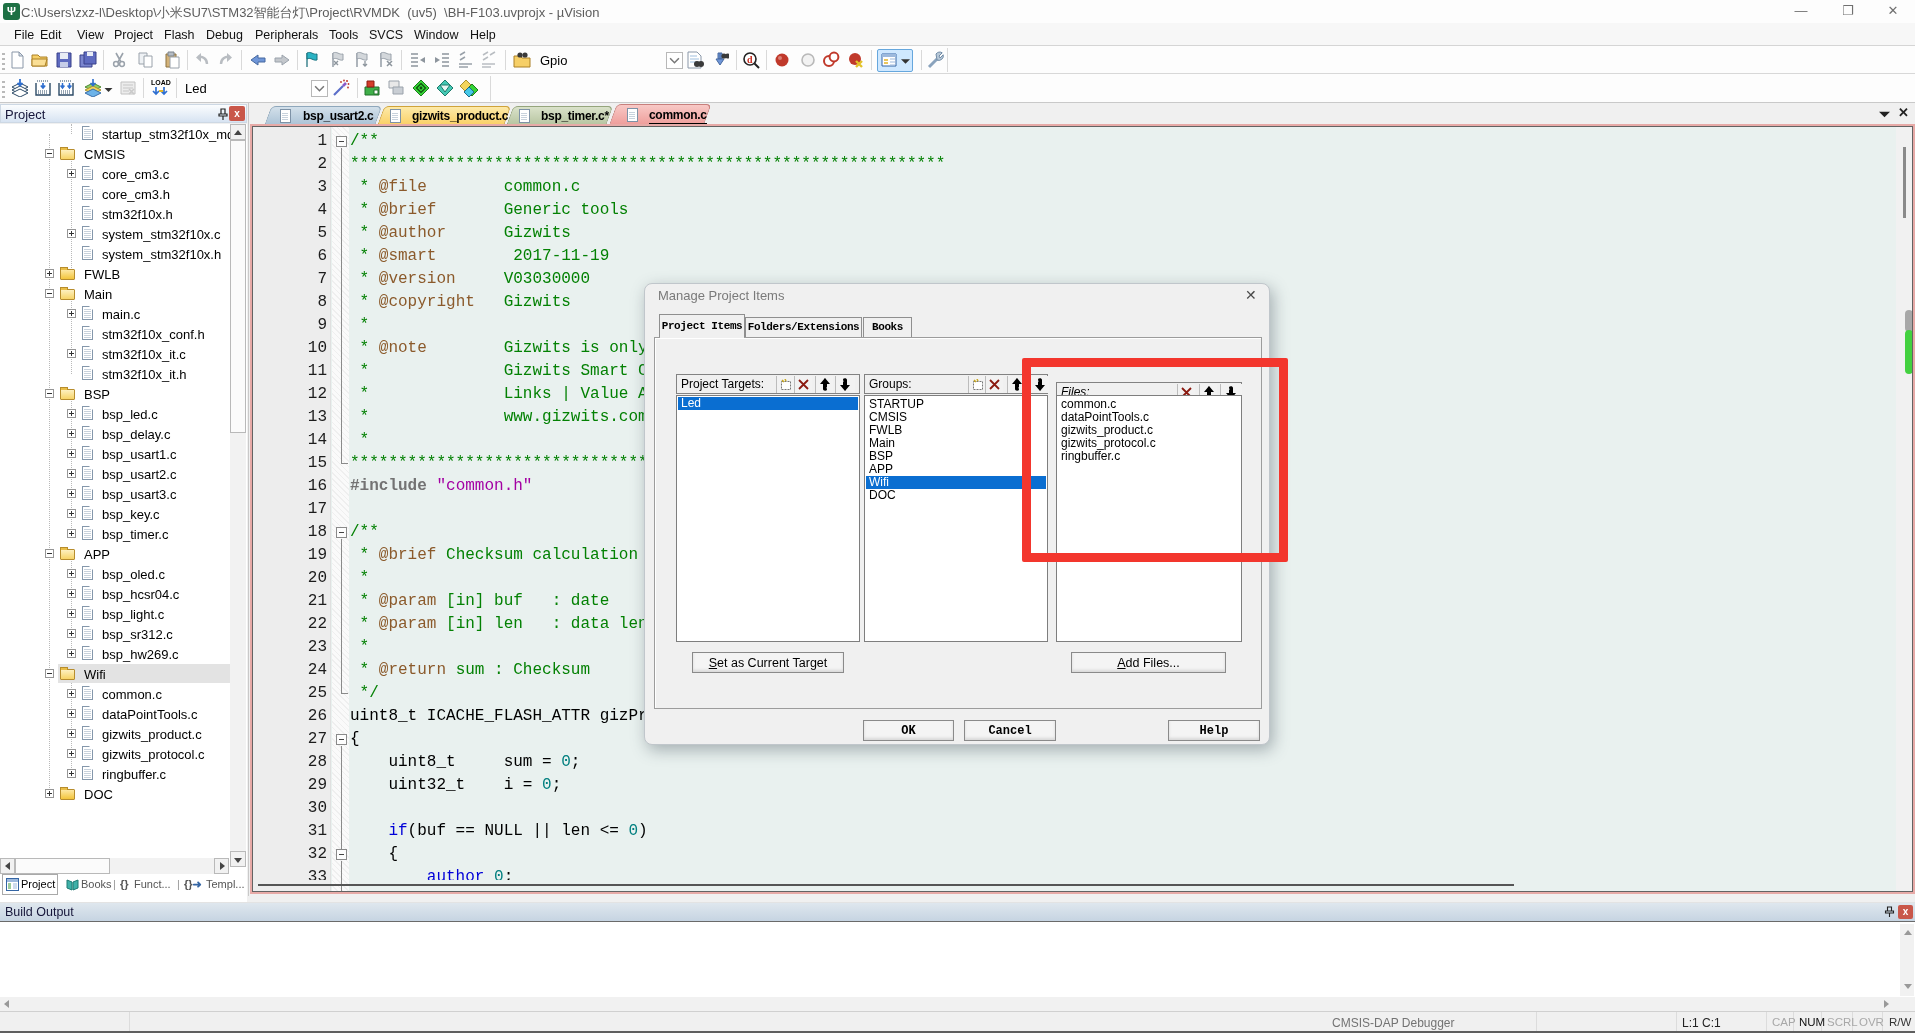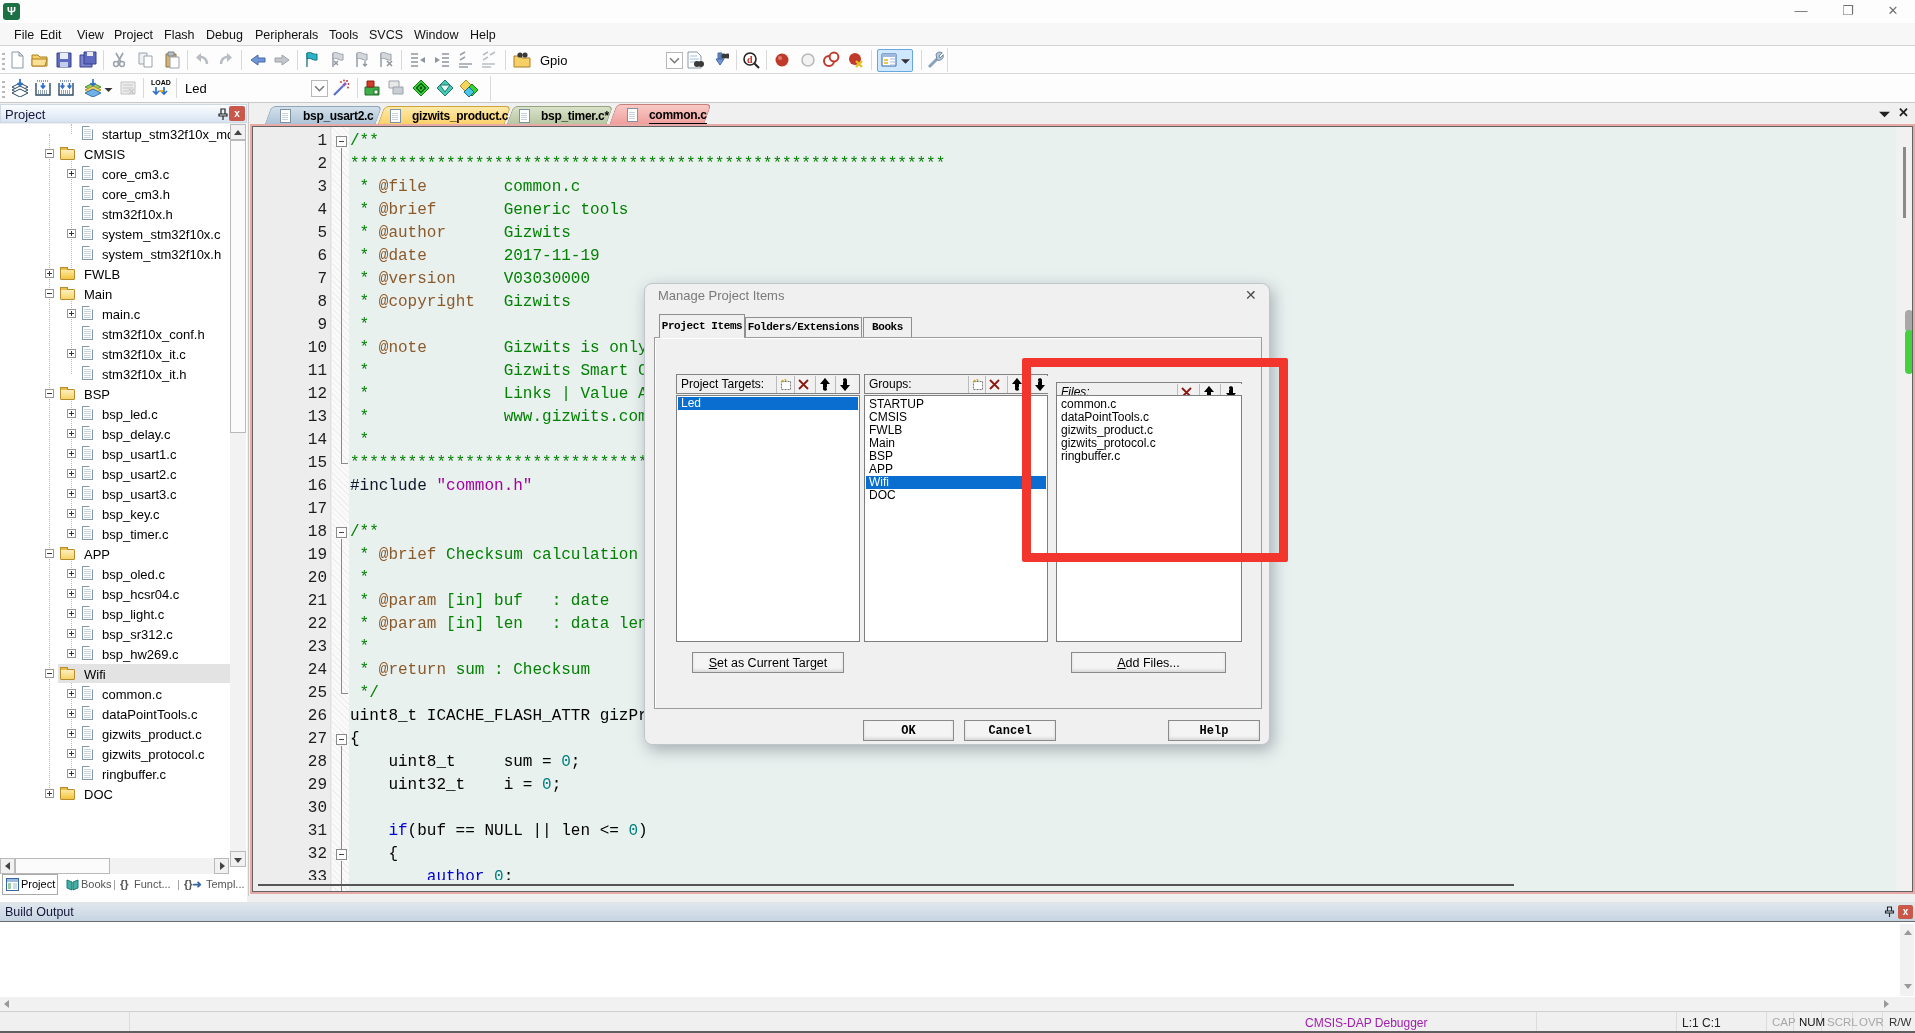--- a/index.html
+++ b/index.html
@@ -43,21 +43,21 @@
 #edtabs{position:absolute;left:250px;top:103px;width:1665px;height:23px;background:#f0f0f0;}
 .etab{position:absolute;top:1px;height:21px;border-radius:5px 5px 0 0;transform:skewX(-20deg);border:1px solid #999;border-bottom:none;}
 #edframe{position:absolute;left:250px;top:124px;width:1665px;height:770px;background:#e9f1ef;border:2px solid #e7aaa7;}
 #edinner{position:absolute;left:0;top:0;width:1661px;height:766px;border:1px solid #636363;background:#e9f1ef;overflow:hidden;}
 #gutter{position:absolute;left:0;top:0;width:78px;height:765px;background:#ededed;border-right:1px solid #e0e0e0;overflow:hidden;}
 #gutclip{position:absolute;left:0;top:0;width:78px;height:753px;overflow:hidden;}
 #foldcol{position:absolute;left:79px;top:0;width:17px;height:765px;background:#fafafa;background-image:repeating-linear-gradient(45deg,#efefef 0 1px,transparent 1px 4px);}
 .ln{position:absolute;left:0;width:74px;text-align:right;font-family:"Liberation Mono",monospace;font-size:16px;color:#1c1c1c;line-height:23px;}
 #codebody{position:absolute;left:97px;top:0;width:1546px;height:753px;overflow:hidden;}
 .cl{position:absolute;left:0px;margin:0;font-family:"Liberation Mono",monospace;font-size:16px;line-height:23px;white-space:pre;color:#000;}
-.cg{color:#038103;}.ck{color:#8b5a2b;}.cb{color:#0000d8;}.cn{color:#007f7f;}.cs{color:#a300a3;}.ci{color:#0f172a;}
+.cg{color:#038103;}.ck{color:#8b5a2b;}.cb{color:#0000d8;}.cn{color:#007f7f;}.cs{color:#a300a3;}.ci{color:#737373;font-weight:bold;}
 .fbox{position:absolute;left:83px;width:11px;height:11px;border:1px solid #8a8a8a;background:#fdfdfd;}
 .fbox::before{content:"";position:absolute;left:2px;top:4px;width:5px;height:1px;background:#444;}
 .fline{position:absolute;left:88px;width:1px;background:#8a8a8a;}
 .felb{position:absolute;left:88px;width:7px;height:1px;background:#8a8a8a;}
 
 #dlg{position:absolute;left:644px;top:283px;width:626px;height:462px;background:#f0f0f0;border:1px solid #c0c6cb;border-radius:8px;box-shadow:3px 5px 16px rgba(60,75,85,.40);}
 .dt{position:absolute;left:13px;top:4px;font-size:13px;color:#7a7a7a;}
 .dx{position:absolute;left:600px;top:3px;font-size:14px;color:#4a4a4a;}
 .dtab{position:absolute;font-family:"Liberation Mono",monospace;font-size:11px;font-weight:bold;color:#000;
 background:#f0f0f0;border:1px solid #8f8f8f;border-bottom:none;text-align:center;white-space:nowrap;letter-spacing:-.4px;}
@@ -80,20 +80,21 @@
 #statusbar{position:absolute;left:0;top:1011px;width:1915px;height:22px;background:#f0f0f0;border-top:1px solid #d0d0d0;font-size:12px;color:#333;}
 #statusbar .seg{position:absolute;top:0;height:19px;border-right:1px solid #dcdcdc;}
 #statusbar .st{position:absolute;top:4px;}
 #sbbottom{position:absolute;left:0;top:1031px;width:1915px;height:2px;background:#5f5f5f;}
 </style>
 </head>
 <body>
 
 <div id="titlebar">
   <div id="uvicon">Ψ</div>
+  <div id="titletext">C:\Users\zxz-l\Desktop\小米SU7\STM32智能台灯\Project\RVMDK&nbsp;&nbsp;(uv5)&nbsp;&nbsp;\BH-F103.uvprojx - µVision</div>
   <div class="winbtn" style="left:1786px;">—</div>
   <div class="winbtn" style="left:1833px;">❐</div>
   <div class="winbtn" style="left:1878px;">✕</div>
 </div>
 
 <div id="menubar">
   <span class="mi" style="left:14px;">File</span>
   <span class="mi" style="left:40px;">Edit</span>
   <span class="mi" style="left:77px;">View</span>
   <span class="mi" style="left:114px;">Project</span>
@@ -628,21 +629,21 @@
   <div class="fbox" style="top:606.5px"></div>
   <div class="fline" style="top:618.5px;height:103px"></div>
   <div class="fbox" style="top:721.5px"></div>
   <div class="fline" style="top:733.5px;height:32.5px"></div>
   <div id="codebody">
    <pre class="cl" style="top:2.5px"><span class="cg">/**</span></pre>
    <pre class="cl" style="top:25.5px"><span class="cg">**************************************************************</span></pre>
    <pre class="cl" style="top:48.5px"><span class="cg"> * </span><span class="ck">@file</span><span class="cg">        common.c</span></pre>
    <pre class="cl" style="top:71.5px"><span class="cg"> * </span><span class="ck">@brief</span><span class="cg">       Generic tools</span></pre>
    <pre class="cl" style="top:94.5px"><span class="cg"> * </span><span class="ck">@author</span><span class="cg">      Gizwits</span></pre>
-   <pre class="cl" style="top:117.5px"><span class="cg"> * </span><span class="ck">@date</span><span class="cg">        2017-11-19</span></pre>
+   <pre class="cl" style="top:117.5px"><span class="cg"> * </span><span class="ck">@smart</span><span class="cg">        2017-11-19</span></pre>
    <pre class="cl" style="top:140.5px"><span class="cg"> * </span><span class="ck">@version</span><span class="cg">     V03030000</span></pre>
    <pre class="cl" style="top:163.5px"><span class="cg"> * </span><span class="ck">@copyright</span><span class="cg">   Gizwits</span></pre>
    <pre class="cl" style="top:186.5px"><span class="cg"> *</span></pre>
    <pre class="cl" style="top:209.5px"><span class="cg"> * </span><span class="ck">@note</span><span class="cg">        Gizwits is only focused on smart hardware</span></pre>
    <pre class="cl" style="top:232.5px"><span class="cg"> *              Gizwits Smart Cloud for Smart Products</span></pre>
    <pre class="cl" style="top:255.5px"><span class="cg"> *              Links | Value Added | Open | Neutral | Safety</span></pre>
    <pre class="cl" style="top:278.5px"><span class="cg"> *              www.gizwits.com</span></pre>
    <pre class="cl" style="top:301.5px"><span class="cg"> *</span></pre>
    <pre class="cl" style="top:324.5px"><span class="cg">**************************************************************</span></pre>
    <pre class="cl" style="top:347.5px"><span class="ci">#include</span> <span class="cs">"common.h"</span></pre>
@@ -793,21 +794,21 @@
   <svg class="arr" style="left:1904px;top:8px;border-width:0 4px 5px 4px;border-color:transparent transparent #999 transparent;"></svg>
   <svg class="arr" style="left:1904px;top:62px;border-width:5px 4px 0 4px;border-color:#999 transparent transparent transparent;"></svg>
 </div>
 <div id="hscrollb">
   <svg class="arr" style="left:4px;top:3px;border-width:4px 5px 4px 0;border-color:transparent #999 transparent transparent;"></svg>
   <svg class="arr" style="left:1884px;top:3px;border-width:4px 0 4px 5px;border-color:transparent transparent transparent #999;"></svg>
 </div>
 <div id="statusbar">
   <div class="seg" style="left:0;width:130px;"></div>
   <div class="seg" style="left:130px;width:1407px;"></div>
-  <span class="st" style="left:1305px;color:#a21caf;">CMSIS-DAP Debugger</span>
+  <span class="st" style="left:1332px;color:#737373;">CMSIS-DAP Debugger</span>
   <div class="seg" style="left:1537px;width:140px;"></div>
   <div class="seg" style="left:1677px;width:90px;"></div>
   <span class="st" style="left:1682px;color:#222;">L:1 C:1</span>
   <div class="seg" style="left:1767px;width:27px;"></div>
   <span class="st" style="left:1772px;color:#a8a8a8;font-size:11.5px;">CAP</span>
   <div class="seg" style="left:1794px;width:28px;"></div>
   <span class="st" style="left:1799px;color:#111;font-size:11.5px;">NUM</span>
   <div class="seg" style="left:1822px;width:31px;"></div>
   <span class="st" style="left:1827px;color:#a8a8a8;font-size:11.5px;">SCRL</span>
   <div class="seg" style="left:1853px;width:30px;"></div>

